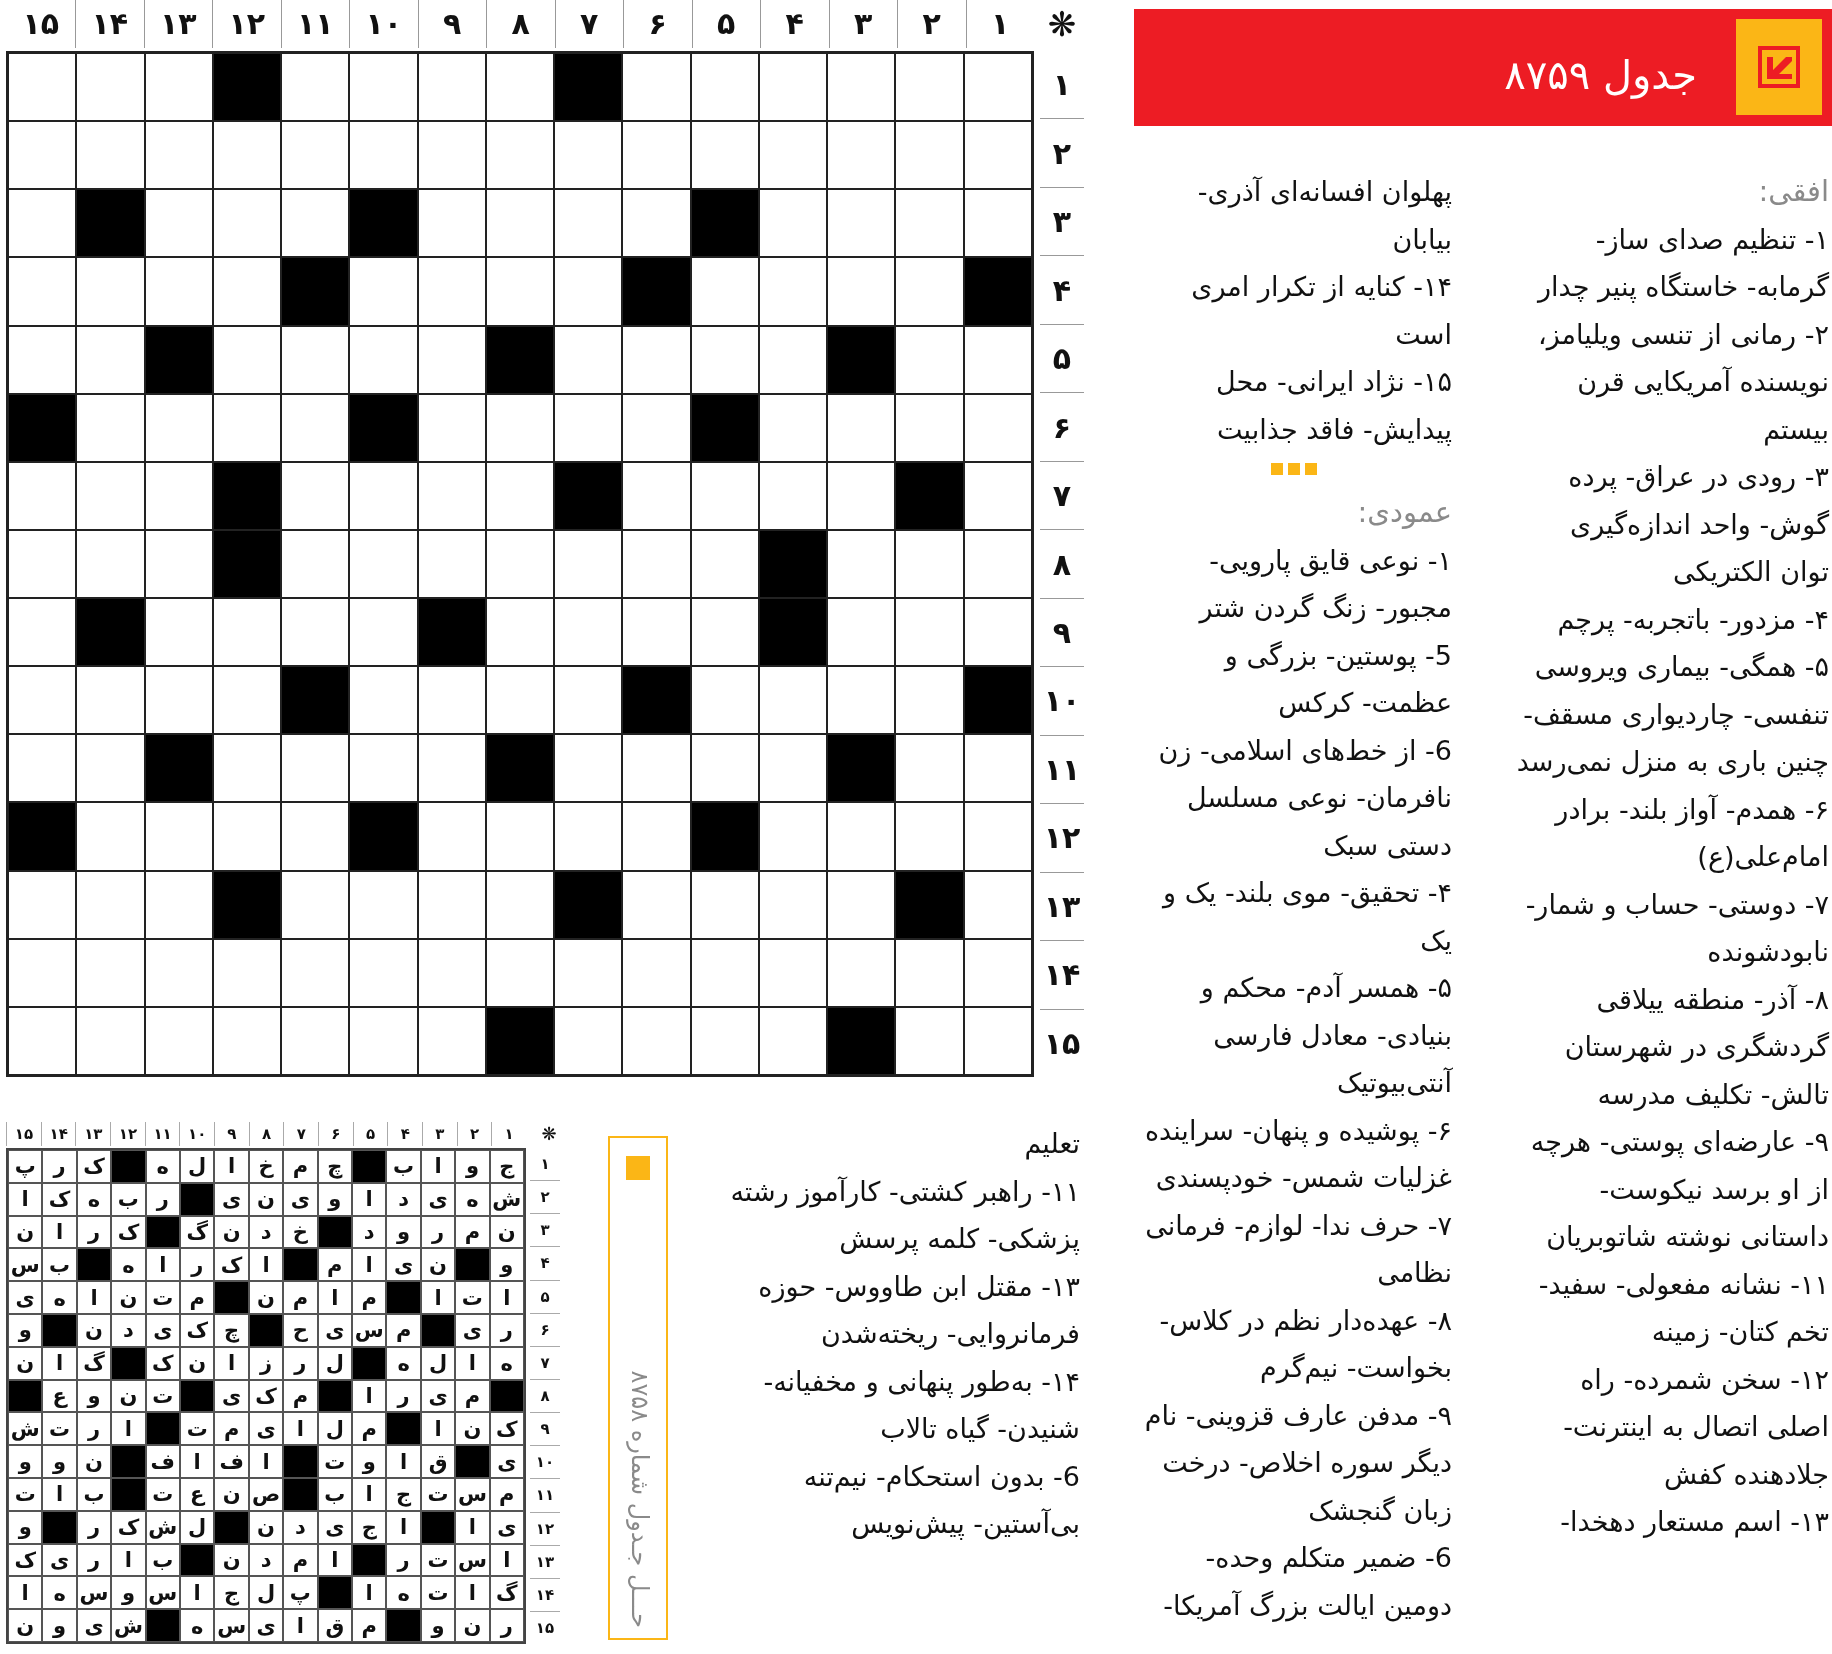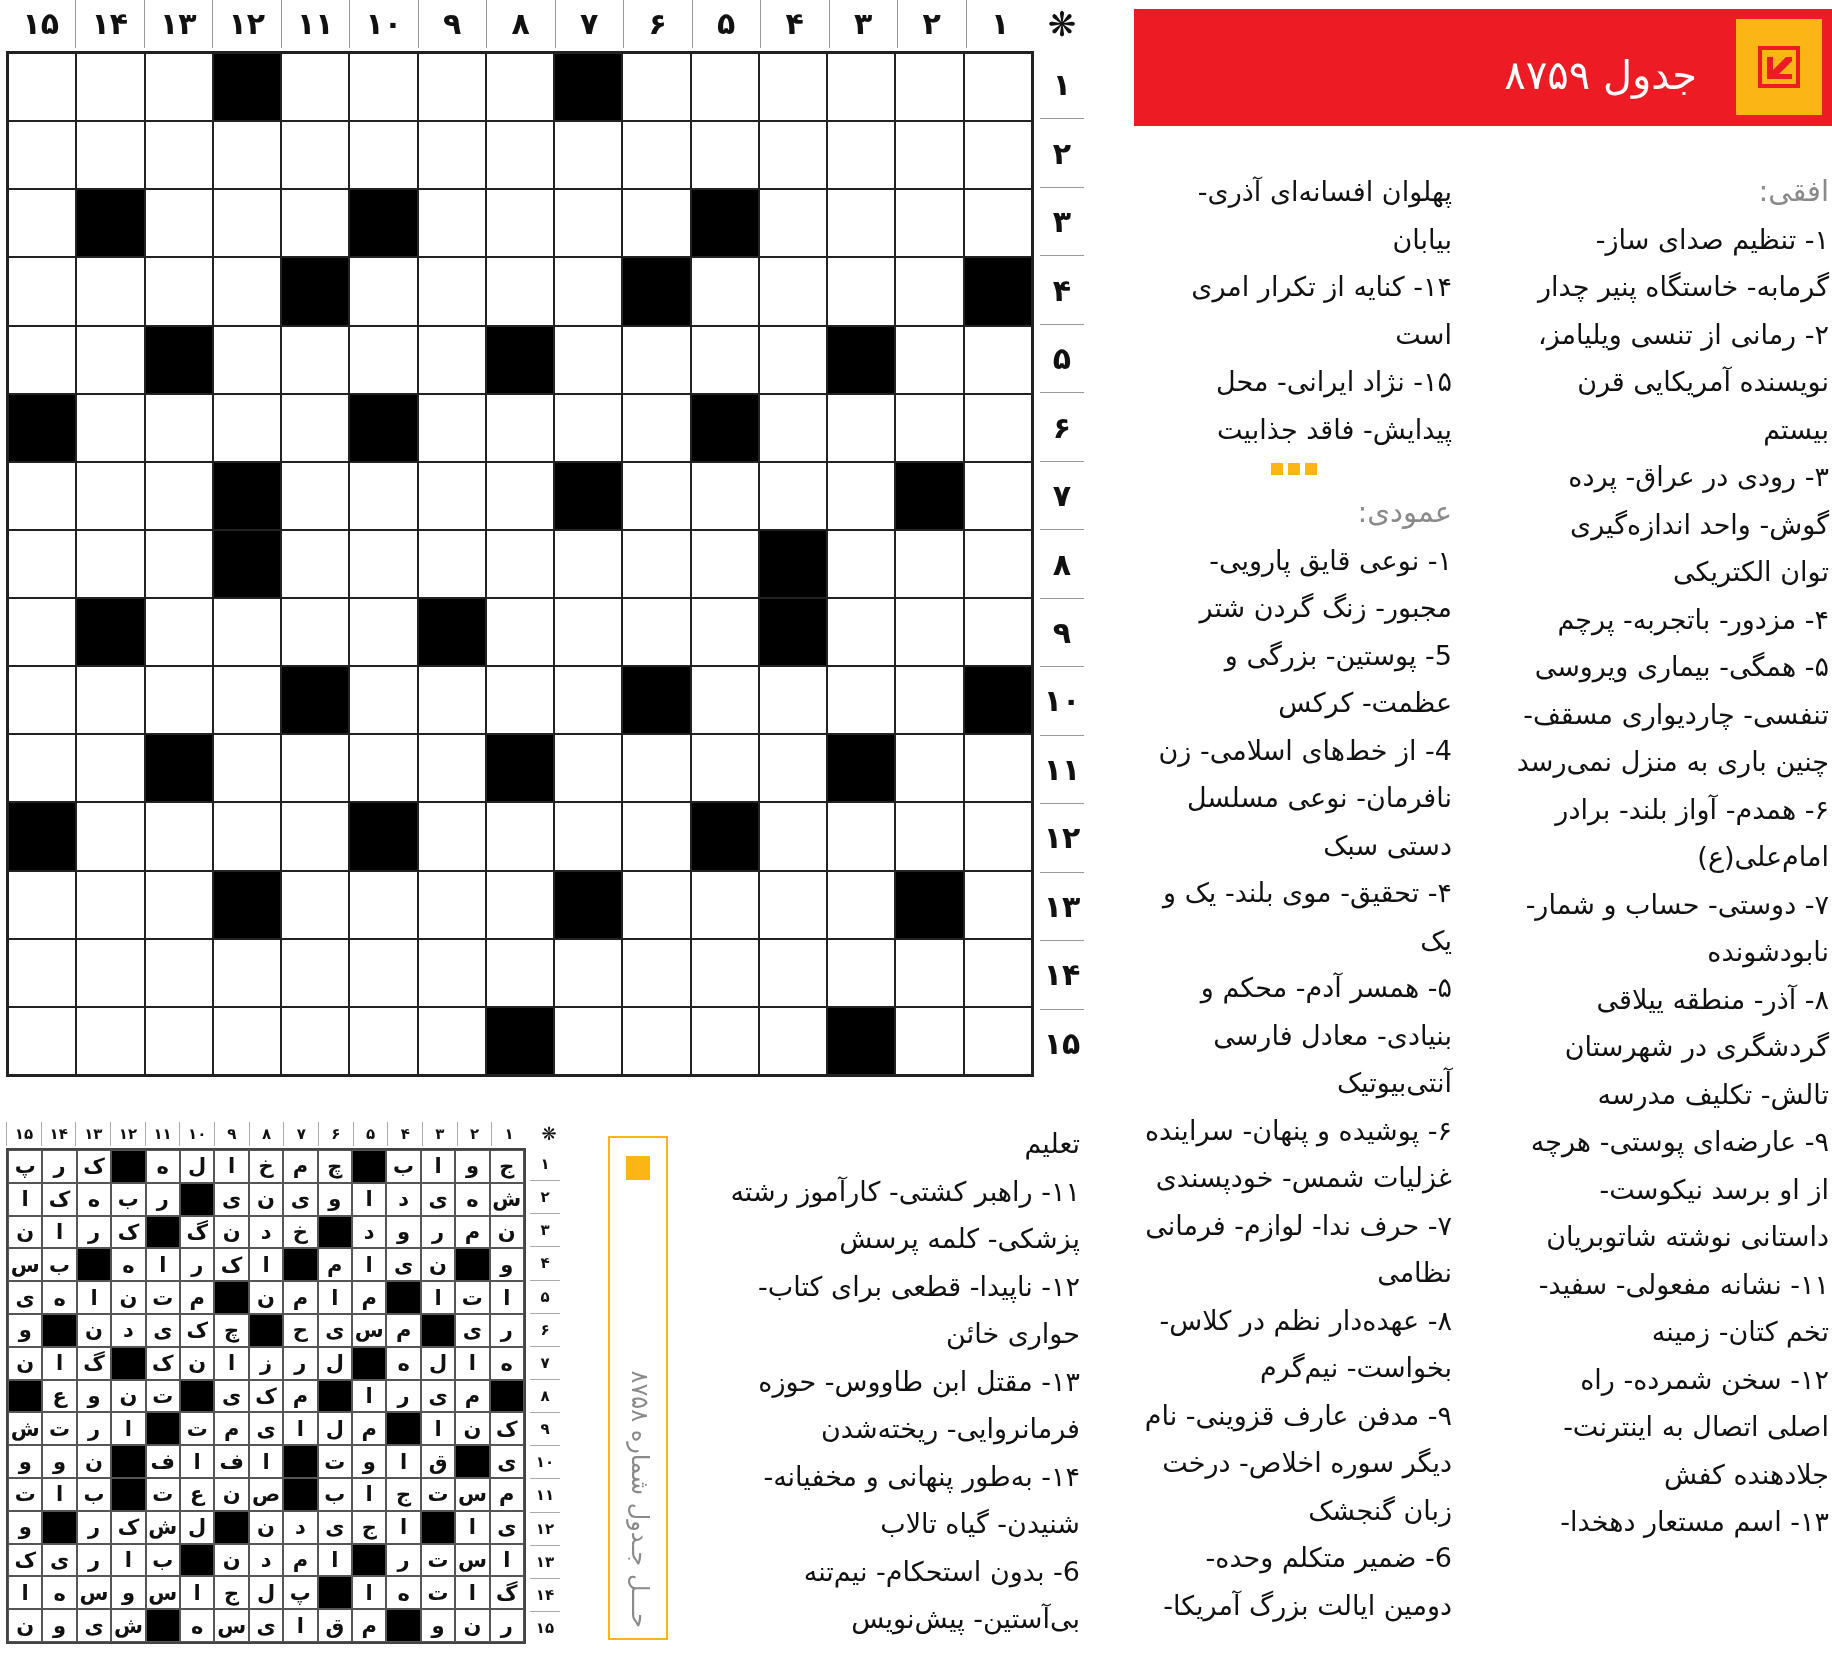--- a/index.html
+++ b/index.html
@@ -356,36 +356,35 @@
     </div>
   <div class="dots">
       <span></span>
       <span></span>
       <span></span>
     </div>
   <div class="clue-head">عمودی:</div>
   <div id="mid-down-list">
       <div class="clue">۱- نوعی قایق پارویی- مجبور- زنگ گردن شتر</div>
       <div class="clue">5- پوستین- بزرگی و عظمت- کرکس</div>
-      <div class="clue">4- از خط‌های اسلامی- زن نافرمان- نوعی مسلسل دستی سبک</div>
+      <div class="clue">6- از خط‌های اسلامی- زن نافرمان- نوعی مسلسل دستی سبک</div>
       <div class="clue">۴- تحقیق- موی بلند- یک و یک</div>
       <div class="clue">۵- همسر آدم- محکم و بنیادی- معادل فارسی آنتی‌بیوتیک</div>
       <div class="clue">۶- پوشیده و پنهان- سراینده غزلیات شمس- خودپسندی</div>
       <div class="clue">۷- حرف ندا- لوازم- فرمانی نظامی</div>
       <div class="clue">۸- عهده‌دار نظم در کلاس- بخواست- نیم‌گرم</div>
       <div class="clue">۹- مدفن عارف قزوینی- نام دیگر سوره اخلاص- درخت زبان گنجشک</div>
       <div class="clue">6- ضمیر متکلم وحده- دومین ایالت بزرگ آمریکا-</div>
     </div>
 </div>
 
 <div id="col-bottom" class="abs clues">
   <div id="bottom-down-list">
       <div class="clue">تعلیم</div>
       <div class="clue">۱۱- راهبر کشتی- کارآموز رشته پزشکی- کلمه پرسش</div>
-      <div class="clue">۱۲- ناپیدا- قطعی برای کتاب- حواری خائن</div>
       <div class="clue">۱۳- مقتل ابن طاووس- حوزه فرمانروایی- ریخته‌شدن</div>
       <div class="clue">۱۴- به‌طور پنهانی و مخفیانه- شنیدن- گیاه تالاب</div>
       <div class="clue">6- بدون استحکام- نیم‌تنه بی‌آستین- پیش‌نویس</div>
     </div>
 </div>
 
 <div id="sol-colnums" class="abs">
     <div class="cn">۱</div>
     <div class="cn">۲</div>
     <div class="cn">۳</div>

